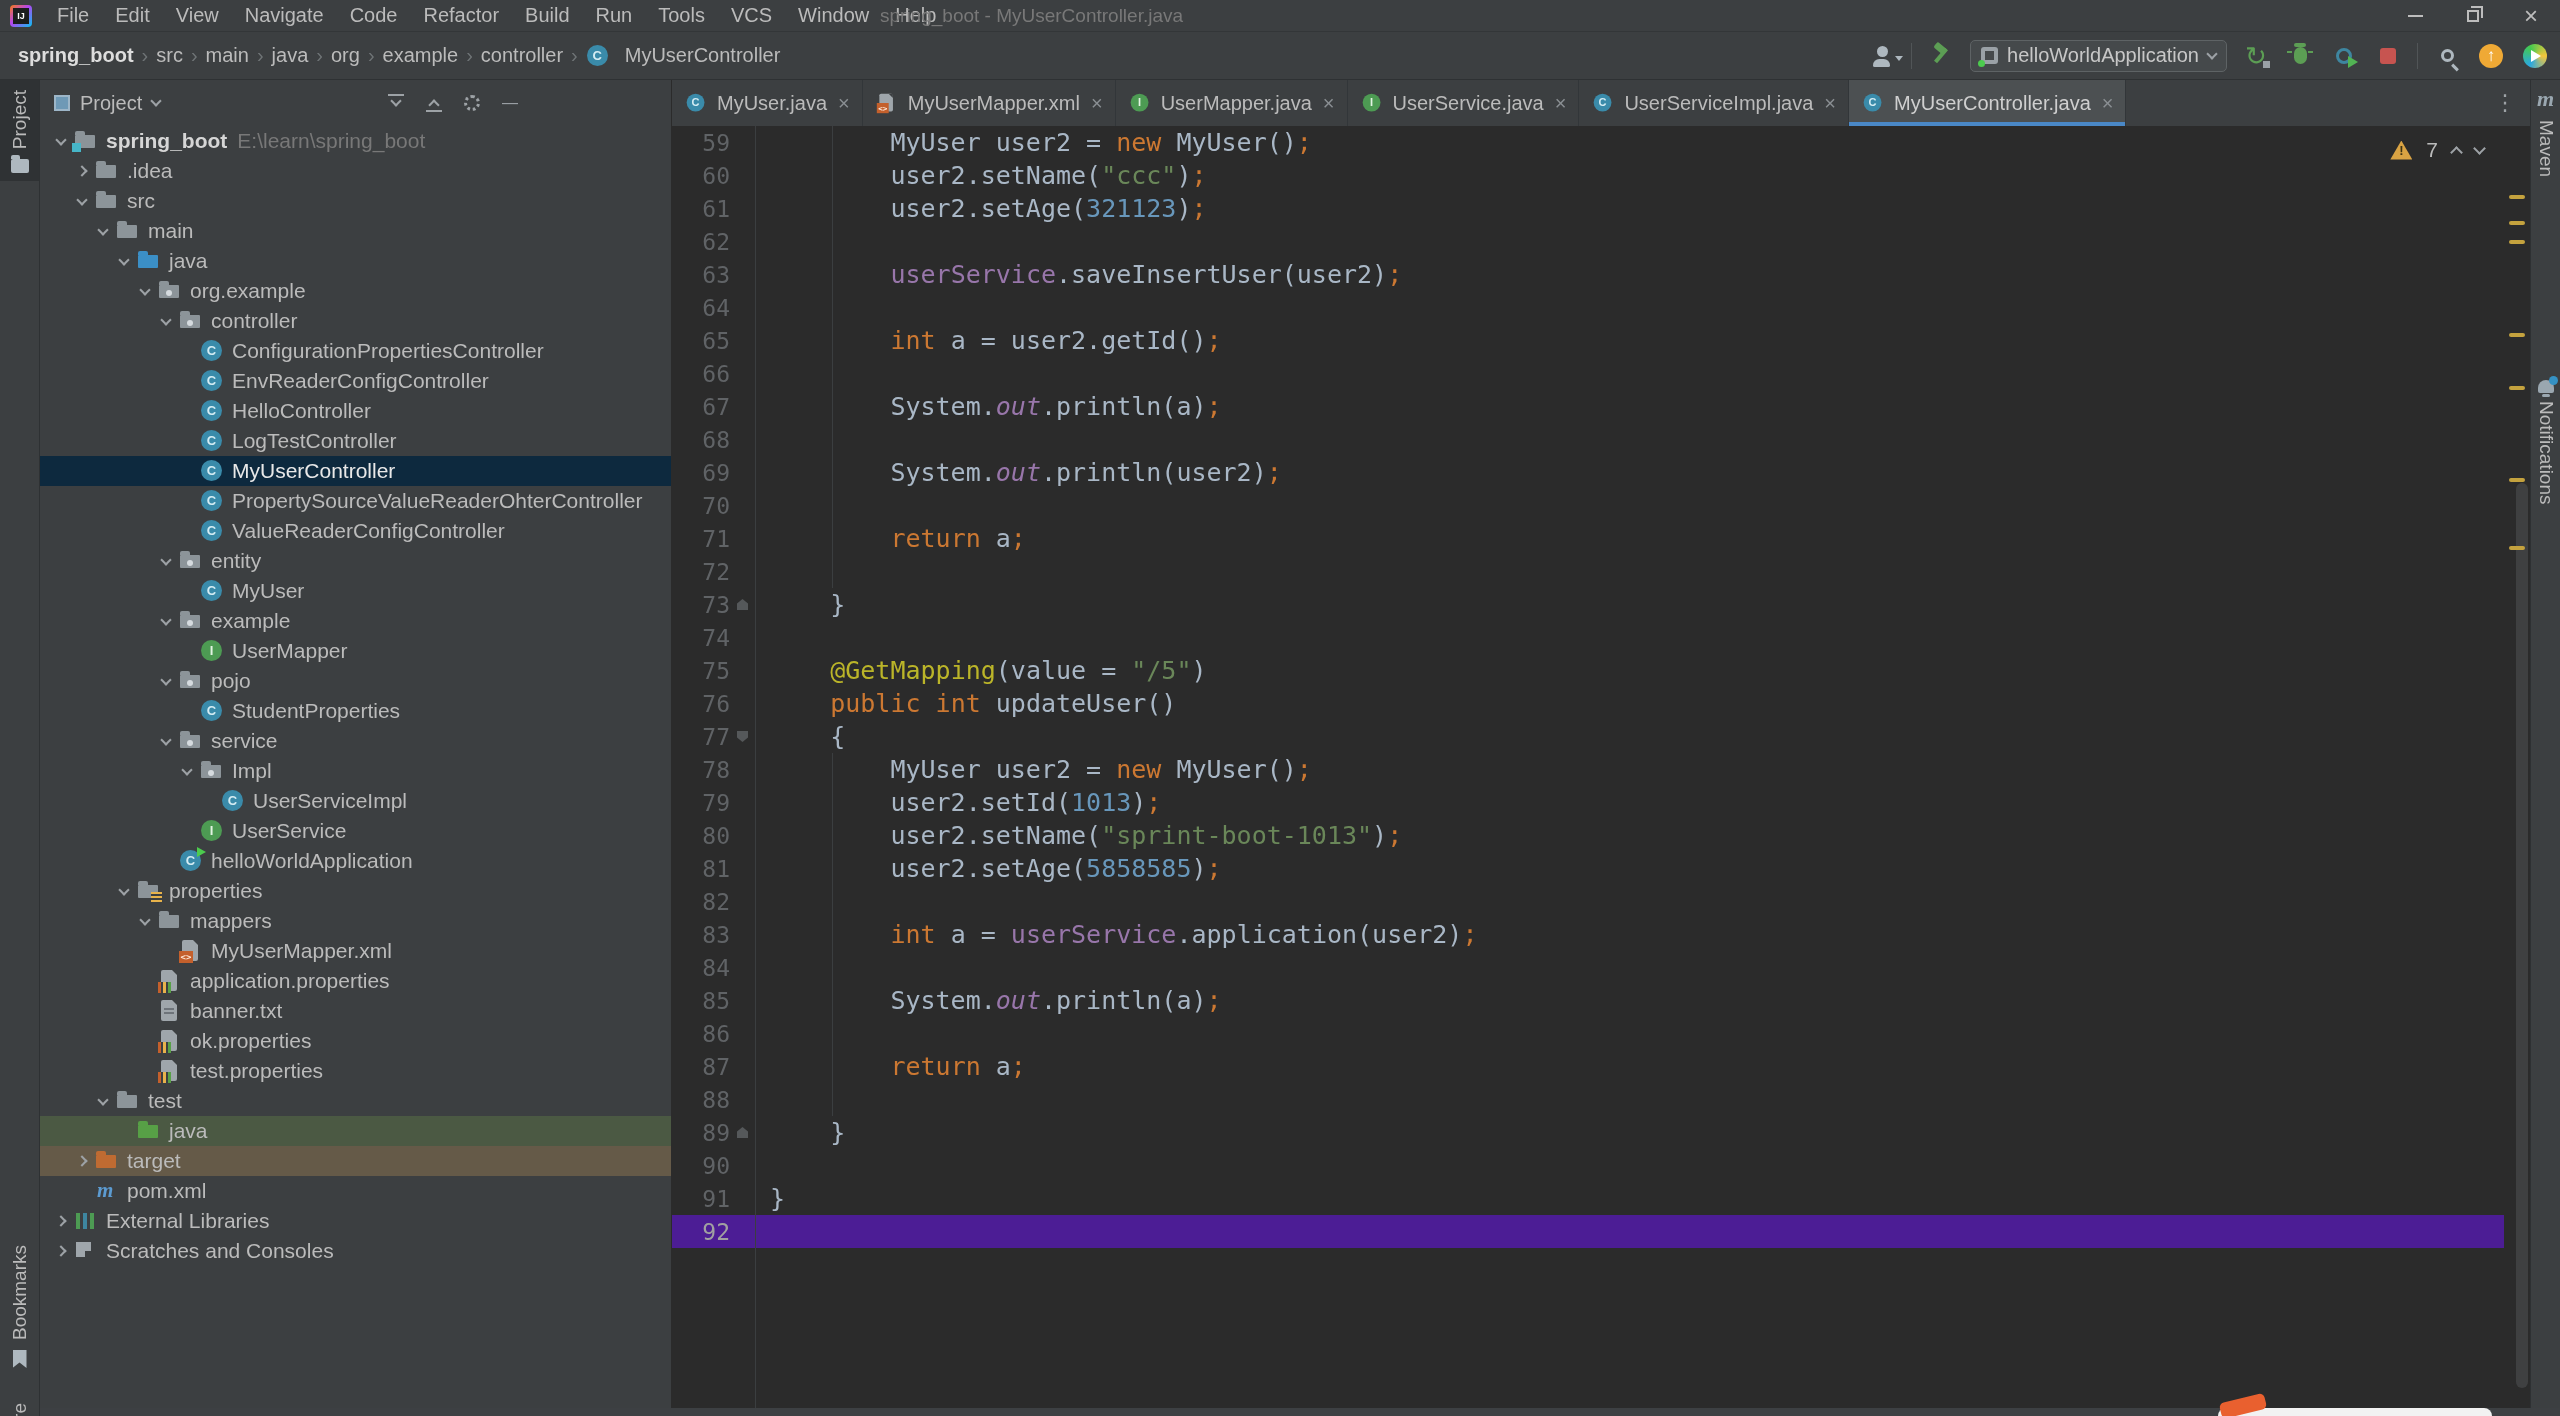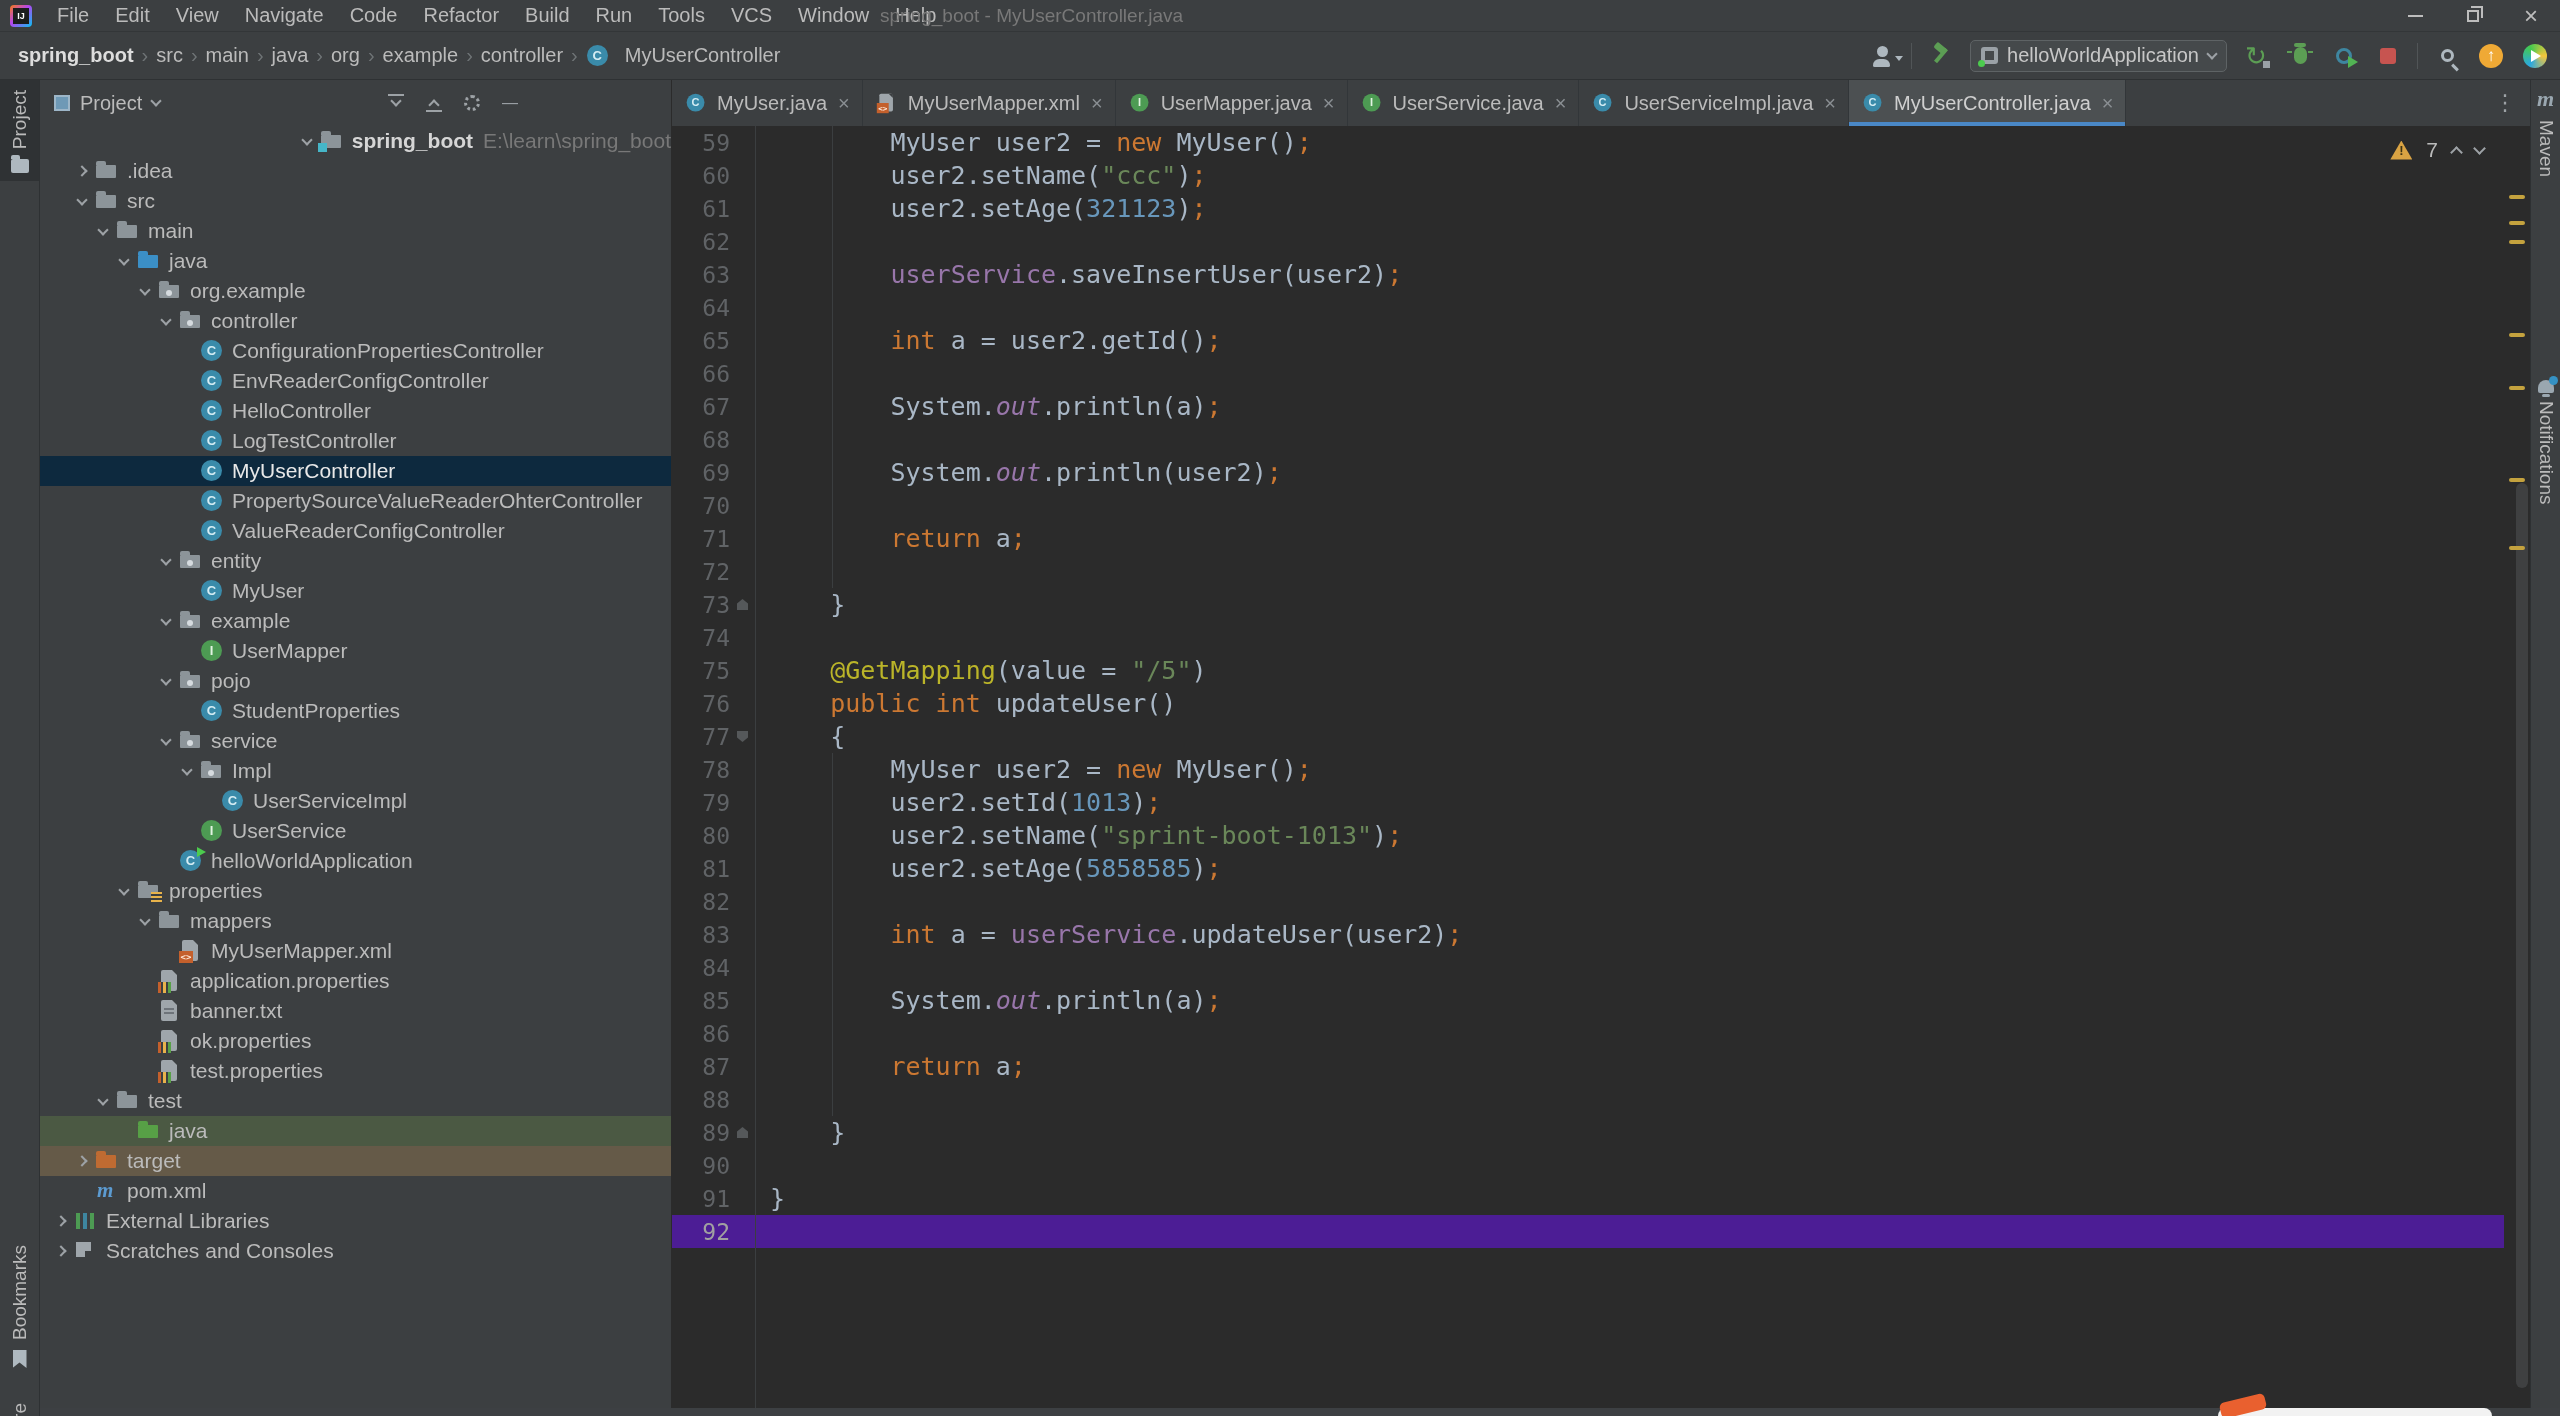--- a/index.html
+++ b/index.html
@@ -360,21 +360,21 @@
             <span class="bar-b"></span>
             <span class="chev-dn" style="transform:rotate(-135deg);margin-top:4px;"></span>
           </span>
         <span class="ph-ic">
             <span class="gear"></span>
           </span>
         <span class="ph-ic">—</span>
       </div>
     </div>
     <div class="tree">
-        <div class="tree-row" style="padding-left: 8px; justify-content: flex-end;">
+        <div class="tree-row" style="padding-left: 8px;">
           <span class="chev-slot">
             <span class="tchev open"></span>
           </span>
           <span class="ticn">
             <span class="fold-shape"></span>
             <span class="badge-proj"></span>
           </span>
           <span class="tree-label"><b>spring_boot</b><span class="tree-path">E:\learn\spring_boot</span></span>
         </div>
         <div class="tree-row" style="padding-left: 29px;">
@@ -858,21 +858,21 @@
             <span class="cline"><span class="sg-d">        user2.setAge(</span><span class="sg-n">5858585</span><span class="sg-d">)</span><span class="sg-p">;</span></span>
           </div>
           <div class="crow">
             <span class="gut">82</span>
             <span class="foldcol"></span>
             <span class="cline"></span>
           </div>
           <div class="crow">
             <span class="gut">83</span>
             <span class="foldcol"></span>
-            <span class="cline"><span class="sg-d">        </span><span class="sg-k">int</span><span class="sg-d"> a = </span><span class="sg-f">userService</span><span class="sg-d">.updateUser(user2)</span><span class="sg-p">;</span></span>
+            <span class="cline"><span class="sg-d">        </span><span class="sg-k">int</span><span class="sg-d"> a = </span><span class="sg-f">userService</span><span class="sg-d">.application(user2)</span><span class="sg-p">;</span></span>
           </div>
           <div class="crow">
             <span class="gut">84</span>
             <span class="foldcol"></span>
             <span class="cline"></span>
           </div>
           <div class="crow">
             <span class="gut">85</span>
             <span class="foldcol"></span>
             <span class="cline"><span class="sg-d">        System.</span><span class="sg-fi">out</span><span class="sg-d">.println(a)</span><span class="sg-p">;</span></span>

